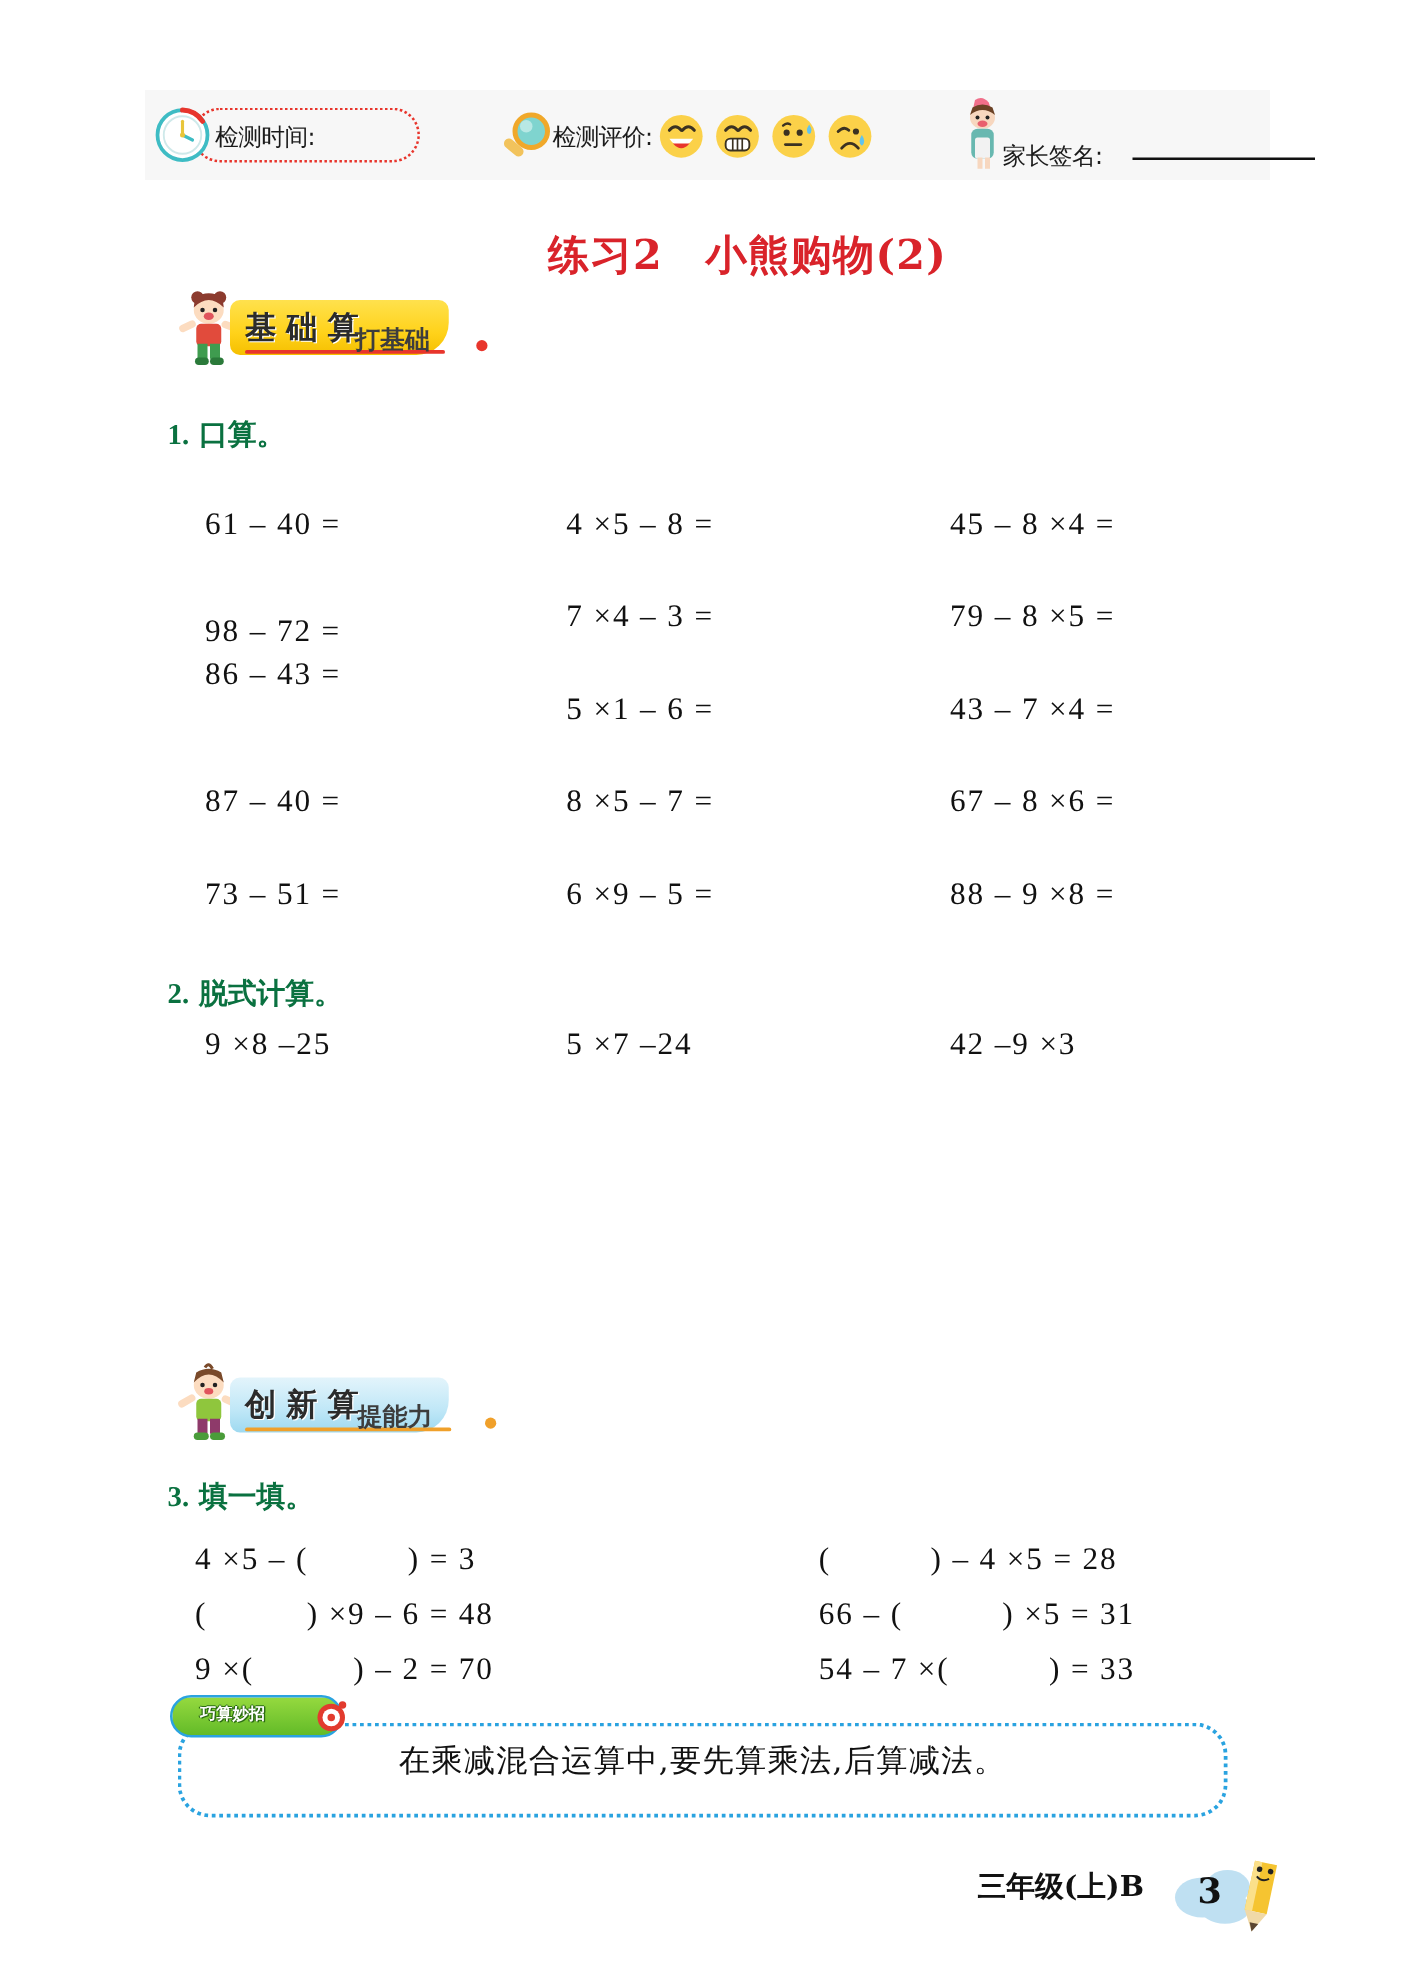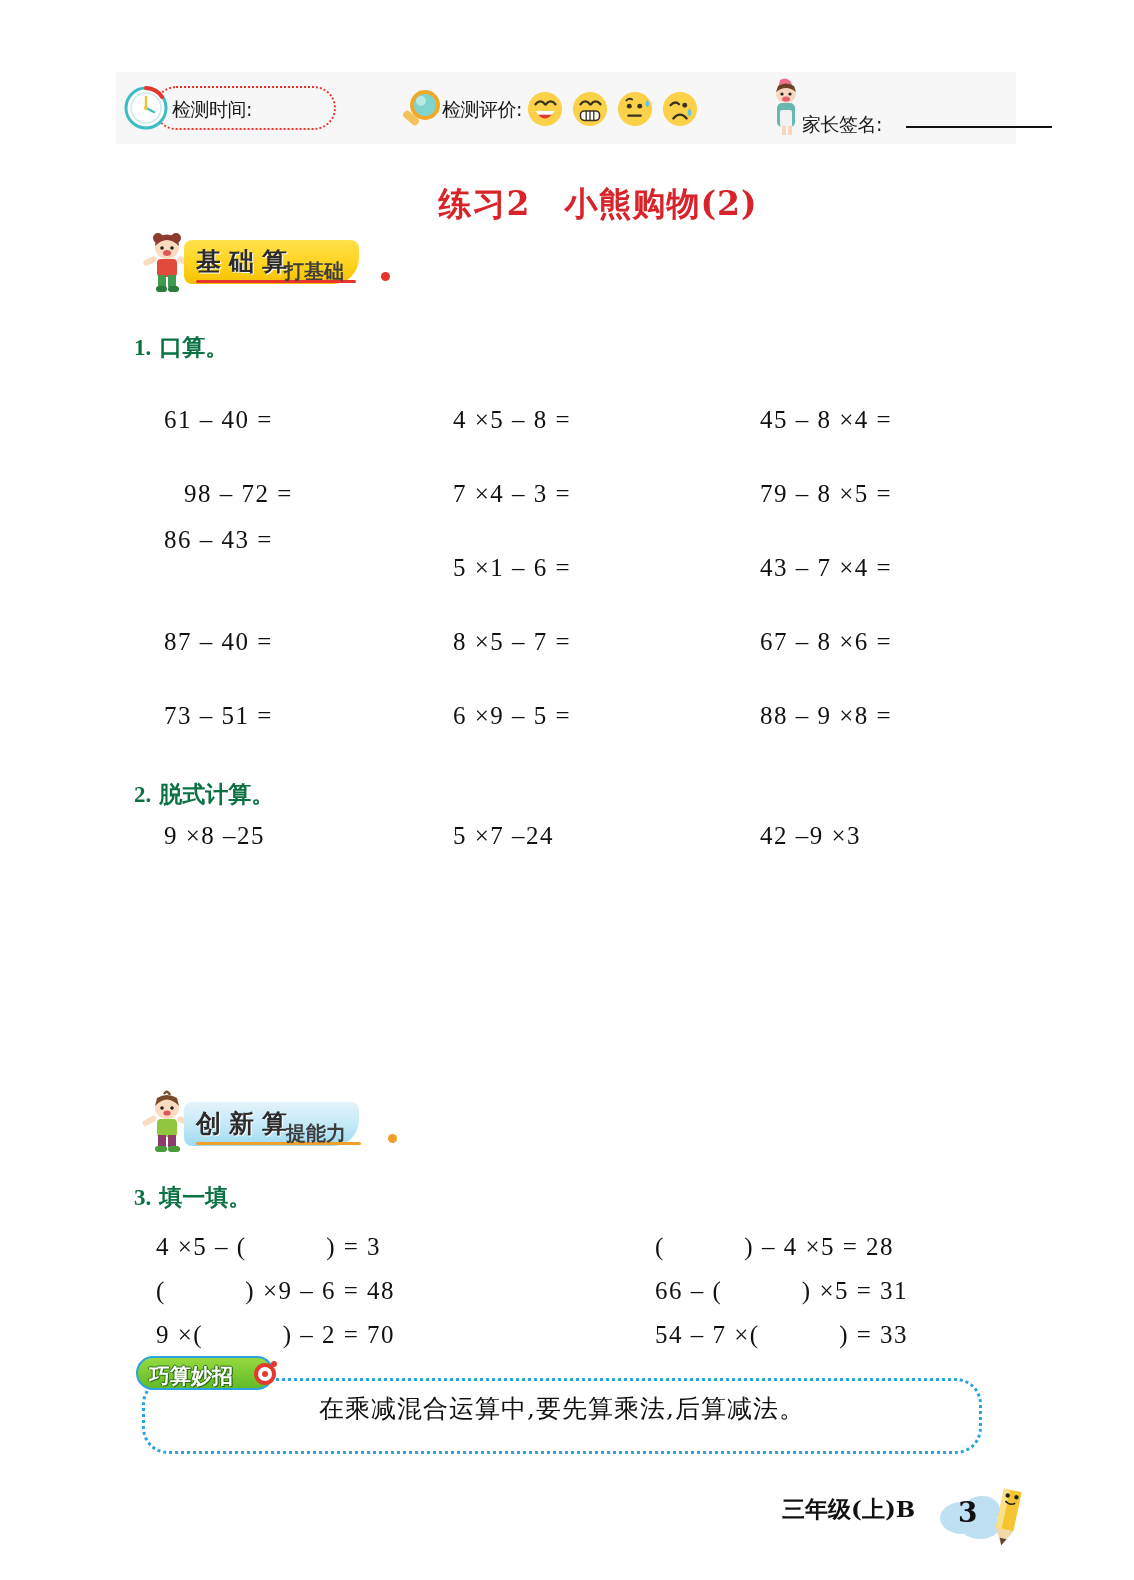--- a/index.html
+++ b/index.html
@@ -207,24 +207,24 @@
     position: absolute;
     left: 136px; top: 1356px;
     width: 138px; height: 34px;
     background: linear-gradient(180deg,#95d93f 0%, #63bb28 100%);
     border: 2px solid #2aa3e0;
     border-radius: 17px;
     box-sizing: border-box;
   }
   .tip-badge-text {
     position: absolute;
-    left: 11px; top: 4px;
+    left: 22px; top: 4px;
     font-family: "DejaVu Sans", sans-serif;
     font-weight: bold;
-    font-size: 21px;
+    font-size: 13px;
     color: #ffffff;
     text-shadow: 1px 1px 0 #2b6b12, -1px 0 0 #2b6b12, 0 -1px 0 #2b6b12, 1px 0 0 #2b6b12;
     letter-spacing: 0px;
     white-space: nowrap;
   }
   .tip-badge-icon {
     position: absolute;
     right: -8px; top: 0px;
     width: 30px; height: 30px;
   }
@@ -368,21 +368,21 @@
     <div class="plate-text">基础算</div>
     <div class="sub-text">打基础</div>
   </div>
 
   <div class="q-head" style="left:134px; top:332px;">
     <span class="num">1.</span>
     <span>口算。</span>
   </div>
 
   <div class="expr" style="left:164px; top:406px;">61 – 40 =</div>
-  <div class="expr" style="left:164px; top:480px;margin-left:20px;">98 – 72 =</div>
+  <div class="expr" style="left:164px; top:492px;">98 – 72 =</div>
   <div class="expr" style="left:164px; top:526px;">86 – 43 =</div>
   <div class="expr" style="left:164px; top:628px;">87 – 40 =</div>
   <div class="expr" style="left:164px; top:702px;">73 – 51 =</div>
 
   <div class="expr" style="left:453px; top:406px;">4 ×5 – 8 =</div>
   <div class="expr" style="left:453px; top:480px;">7 ×4 – 3 =</div>
   <div class="expr" style="left:453px; top:554px;">5 ×1 – 6 =</div>
   <div class="expr" style="left:453px; top:628px;">8 ×5 – 7 =</div>
   <div class="expr" style="left:453px; top:702px;">6 ×9 – 5 =</div>
 

